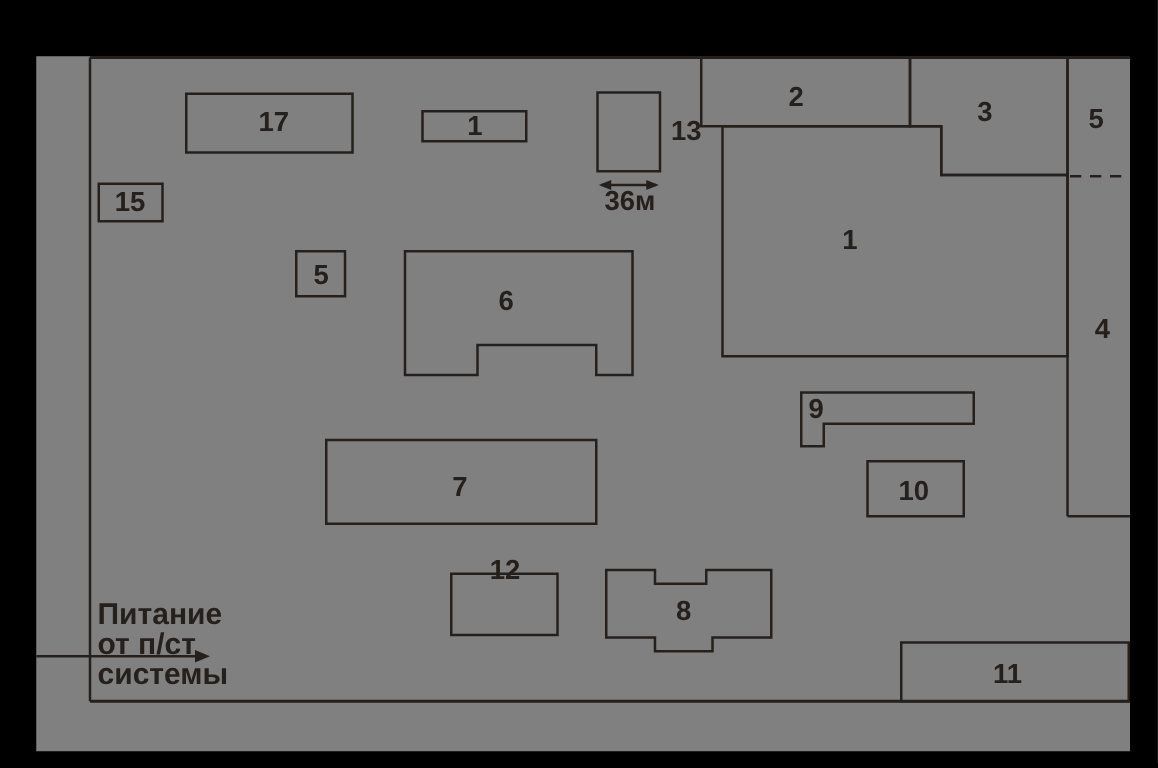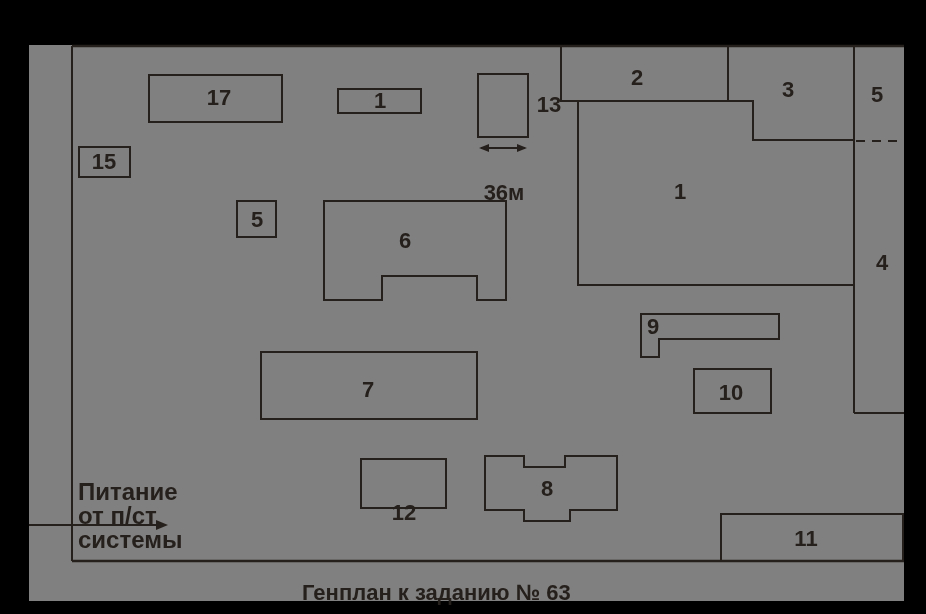--- a/index.html
+++ b/index.html
@@ -62,21 +62,20 @@
     line-height: 1;
   }
   .dim-label {
     position: absolute;
     transform: translate(-50%, 0);
     color: #26201c;
     font-weight: bold;
     font-size: 22px;
     line-height: 1;
     white-space: nowrap;
-    margin-top: 32px;
   }
 </style>
 </head>
 <body>
 
 <div class="stage">
 
   <div class="gray-field"></div>
 
   <svg class="plan" viewBox="0 0 926 614" xmlns="http://www.w3.org/2000/svg">
@@ -122,30 +121,29 @@
   <div class="lbl" style="left:637px; top:78px;">2</div>
   <div class="lbl" style="left:788px; top:90px;">3</div>
   <div class="lbl" style="left:882px; top:263px;">4</div>
   <div class="lbl" style="left:877px; top:95px;">5</div>
   <div class="lbl" style="left:405px; top:241px;">6</div>
   <div class="lbl" style="left:368px; top:390px;">7</div>
   <div class="lbl" style="left:547px; top:489px;">8</div>
   <div class="lbl" style="left:653px; top:327px;">9</div>
   <div class="lbl" style="left:731px; top:393px;">10</div>
   <div class="lbl" style="left:806px; top:539px;">11</div>
-  <div class="lbl" style="left:404px; top:513px;">12</div>
+  <div class="lbl" style="left:404px; top:456px;">12</div>
   <div class="lbl" style="left:501px; top:105px;margin-left:48px;">13</div>
   <div class="lbl" style="left:257px; top:220px;">5</div>
   <div class="lbl" style="left:104px; top:162px;">15</div>
   <div class="lbl" style="left:380px; top:101px;">1</div>
   <div class="lbl" style="left:219px; top:98px;">17</div>
 
   <div class="dim-label" style="left:504px; top:150px;">36м</div>
 
   <div class="feed-text">
     <div>Питание</div>
     <div>от п/ст</div>
     <div>системы</div>
   </div>
 
-  <div class="caption">Генплан к заданию № 63</div>
 
 </div>
 
 </body></html>

